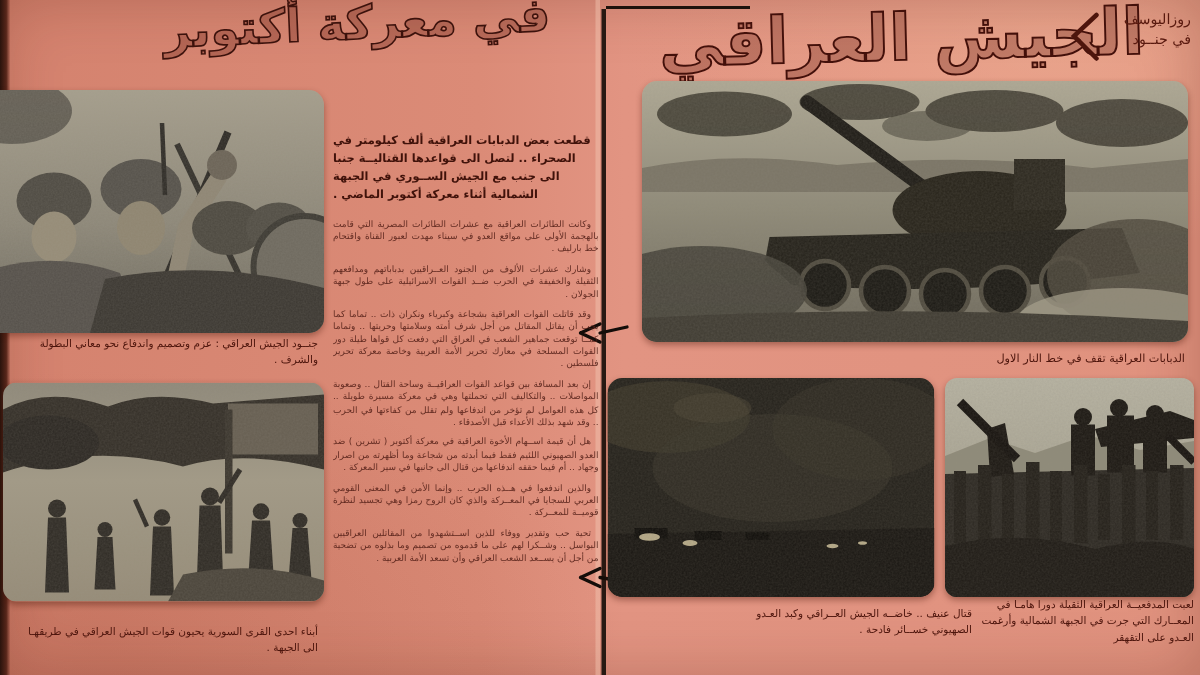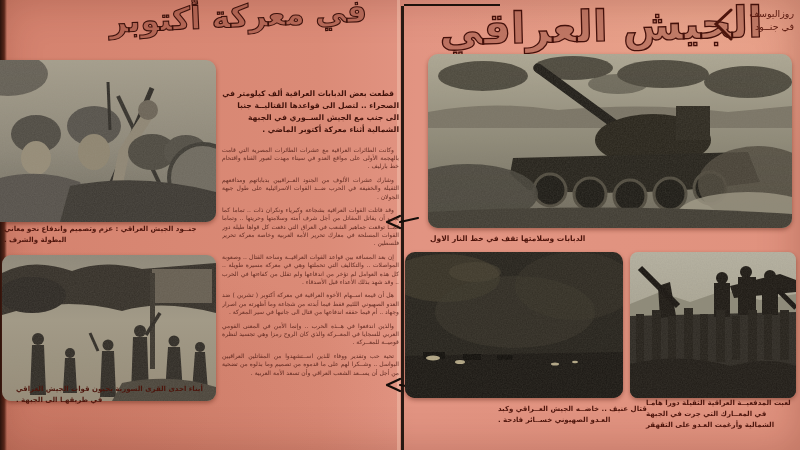--- a/index.html
+++ b/index.html
@@ -31,33 +31,33 @@
   
   .photo{position:absolute;overflow:hidden;box-shadow:0 2px 4px rgba(70,20,8,.4);}
   .photo svg{display:block;}
   .ph1{left:0;top:60px;width:216px;height:162px;border-radius:0 10px 10px 0;}
   .ph2{left:2px;top:255px;width:214px;height:146px;border-radius:9px;}
   .ph3{left:428px;top:54px;width:364px;height:174px;border-radius:10px;}
   .ph4{left:405px;top:252px;width:218px;height:146px;border-radius:10px;}
   .ph5{left:630px;top:252px;width:166px;height:146px;border-radius:8px;}
 
   
-  .caption{position:absolute;direction:rtl;font-weight:bold;color:#4d150c;
-    font-size:7px;line-height:1.55;text-align:left;}
+  .caption{position:absolute;direction:rtl;font-weight:normal;color:#4d150c;
+    font-size:7px;line-height:1.55;text-align:right;}
   .cap1{left:4px;top:224px;width:208px;}
-  .cap2{left:16px;top:384px;width:196px;}
+  .cap2{left:16px;top:416px;width:196px;}
   .cap3{left:430px;top:233px;width:360px;font-size:7.5px;}
   .cap4{left:498px;top:404px;width:150px;}
   .cap5{left:646px;top:398px;width:150px;}
 
   
   .article{position:absolute;left:222px;top:88px;width:177px;height:358px;overflow:hidden;
     direction:rtl;text-align:justify;}
   .article .lead{font-size:7.6px;font-weight:bold;line-height:1.6;color:#40120a;
-    margin:0 0 9px 0;text-align:right;}
+    margin:0 0 9px 0;text-align:left;}
   .article p{font-size:6px;line-height:1.4;color:rgba(80,28,20,.88);margin:0 0 5px 0;text-indent:5px;}
 </style>
 </head>
 <body>
 
 <div class="page">
 
   <div class="scan-edge-left"></div>
   <div class="fold-highlight"></div>
   <div class="fold-line"></div>
@@ -211,21 +211,21 @@
           <circle cx="282" cy="134" r="16"></circle>
       </g>
       <ellipse cx="40" cy="140" rx="70" ry="30" fill="#46423a" opacity=".9"></ellipse>
       <ellipse cx="330" cy="130" rx="60" ry="38" fill="#4d483c" opacity=".85"></ellipse>
       <ellipse cx="320" cy="160" rx="70" ry="22" fill="#aaa38e" opacity=".7"></ellipse>
       <path d="M0 158 Q180 148 364 160 L364 174 L0 174 Z" fill="#3f3b32"></path>
       <rect width="364" height="174" filter="url(#n3)"></rect>
     </svg>
   </div>
 
-  <div class="caption cap3">الدبابات وسلامتها تقف في خط النار الاول</div>
+  <div class="caption cap3">الدبابات العراقية تقف في خط النار الاول</div>
 
   <div class="photo ph4">
     <svg width="218" height="146" viewBox="0 0 218 146">
       <defs>
         <filter id="n4">
             <feTurbulence type="fractalNoise" baseFrequency="0.8" numOctaves="2" result="n"></feTurbulence>
             <feColorMatrix in="n" type="matrix" values="0 0 0 0 0.2 0 0 0 0 0.18 0 0 0 0 0.14 0 0 0 0.25 0"></feColorMatrix>
           </filter>
       </defs>
       <rect width="218" height="146" fill="#24211b"></rect>

